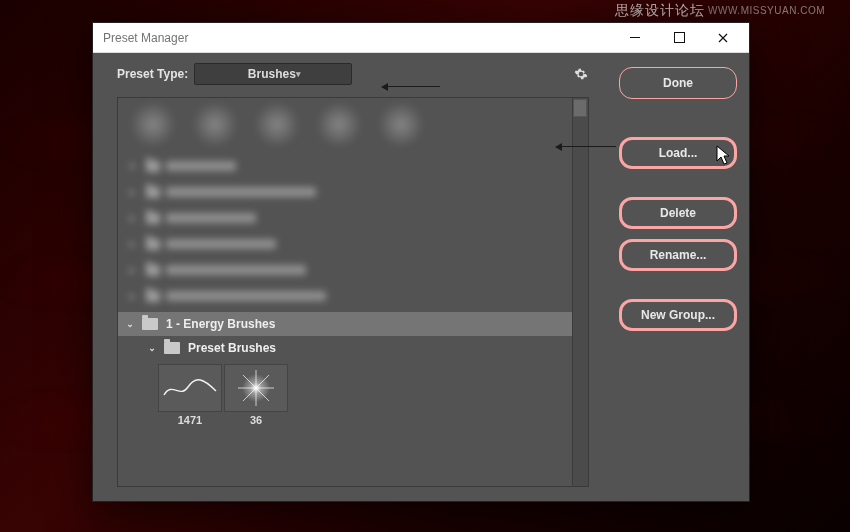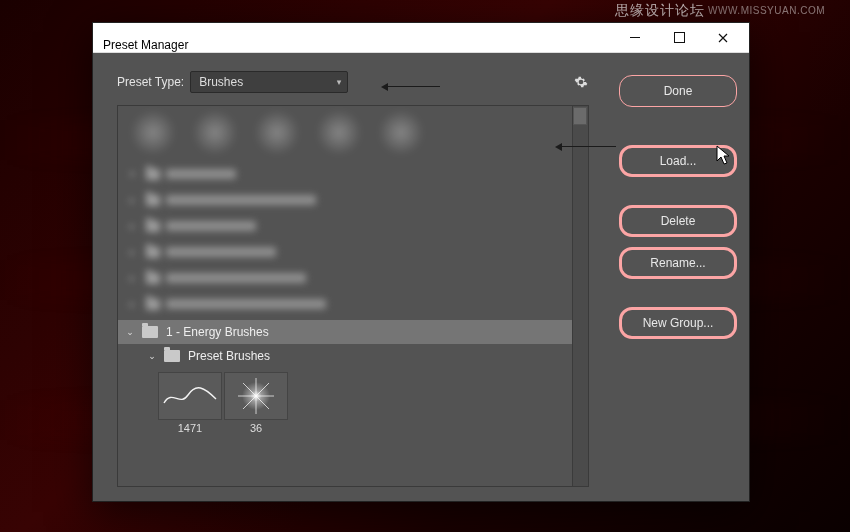--- a/index.html
+++ b/index.html
@@ -13,39 +13,39 @@
     .bg-streak { position:absolute; left:0; width:100%; height:40px; background:linear-gradient(90deg, rgba(80,0,0,0) 0%, rgba(120,5,5,0.25) 40%, rgba(80,0,0,0) 100%); filter:blur(8px); }
     .watermark-cn { position:absolute; top:2px; right:145px; font-size:14px; color:rgba(255,255,255,0.7); font-weight:500; letter-spacing:1px; }
     .watermark-url { position:absolute; top:5px; right:25px; font-size:10px; color:rgba(255,255,255,0.45); letter-spacing:0.5px; }
 
     .dialog {
       position:absolute; left:92px; top:22px; width:658px; height:480px;
       background:#535353; border:1px solid #222; box-shadow:0 10px 40px rgba(0,0,0,0.6);
       display:flex; flex-direction:column;
     }
     .titlebar {
-      height:30px; background:#fff; color:#000000;
-      display:flex; align-items:flex-end; padding:0 4px 0 10px;
+      height:30px; background:#fff; color:#737373;
+      display:flex; align-items:center; padding:0 4px 0 10px;
       border-bottom:1px solid #ddd;
     }
     .titlebar-title { flex:1; font-size:12px; }
     .tb-btn { width:44px; height:29px; display:flex; align-items:center; justify-content:center; color:#111; }
     .tb-min::before { content:''; display:block; width:10px; height:1px; background:currentColor; }
     .tb-max::before { content:''; display:block; width:9px; height:9px; border:1px solid currentColor; }
     .tb-close svg { width:10px; height:10px; }
 
-    .content { flex:1; display:flex; padding:18px 12px 14px 24px; gap:30px; }
+    .content { flex:1; display:flex; padding:10px 12px 14px 24px; gap:30px;font-weight:bold; }
     .main-col { flex:1; display:flex; flex-direction:column; }
     .side-col { width:118px; display:flex; flex-direction:column; gap:10px; padding-top:4px; }
 
     .row-type { display:flex; align-items:center; gap:6px; margin-bottom:12px; }
     .row-type label { color:#e4e4e4; }
     .select {
       width:158px; height:22px; background:#3f3f3f; border:1px solid #2a2a2a;
-      color:#ddd; display:flex; align-items:center; justify-content:space-between;
+      color:#ddd; display:flex; align-items:center; justify-content:center;
       padding:0 6px 0 8px; border-radius:2px; font-size:12px;
     }
     .select .caret { font-size:9px; color:#bbb; }
     .gear { margin-left:auto; width:16px; height:16px; color:#ddd; display:flex; align-items:center; justify-content:center; }
     .gear svg { width:14px; height:14px; }
 
     .preset-panel {
       flex:1; background:#535353; border:1px solid #3a3a3a;
       display:flex; flex-direction:column; position:relative;
     }

